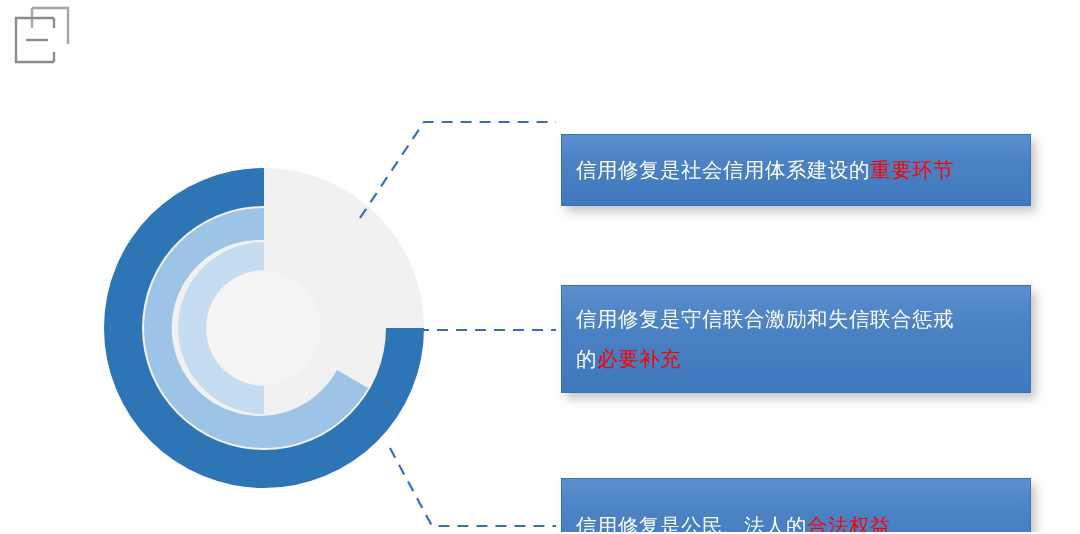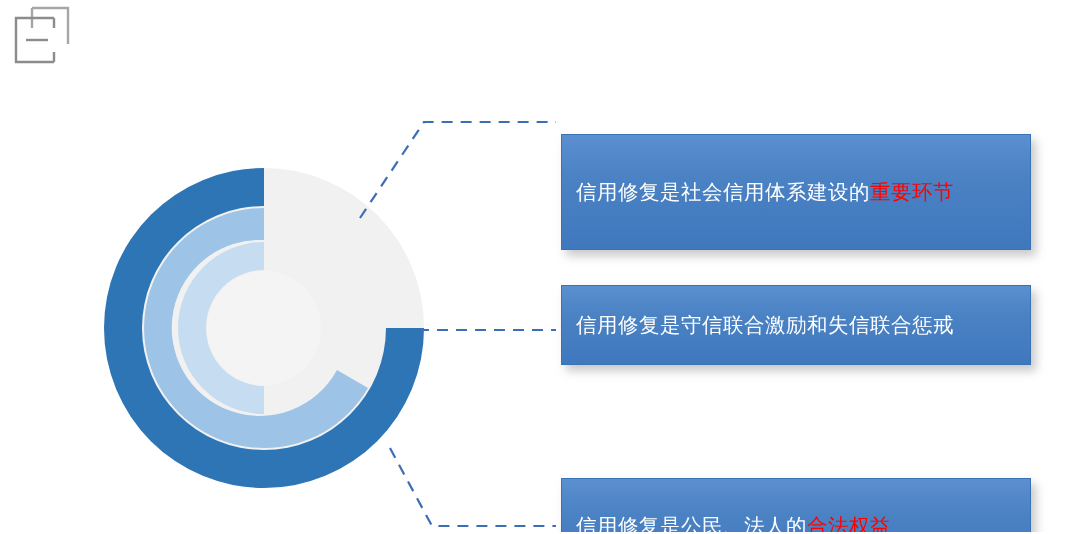--- a/index.html
+++ b/index.html
@@ -71,22 +71,22 @@
     display: flex;
     align-items: center;
     background: linear-gradient(180deg, #5b8fd0 0%, #4a82c4 38%, #3f78bd 100%);
     border: 1px solid #3a72b8;
     box-shadow: 5px 6px 9px rgba(120,120,120,0.40);
     color: #ffffff;
     font-size: 20.5px;
     line-height: 40px;
     letter-spacing: 0.5px;
   }
-  #callout-1 { top: 134px; height: 116px; }
-  #callout-2 { top: 285px; height: 80px; }
+  #callout-1 { top: 134px; height: 72px; }
+  #callout-2 { top: 285px; height: 108px; }
   #callout-3 { top: 442px; height: 96px; margin-top: 36px; }
 
   .callout .txt { display: block; }
   .hl { color: #ff0000; }
 
   
   #slide-baseline {
     position: absolute;
     left: 0;
     bottom: 0;
@@ -146,20 +146,21 @@
 
 <div class="callout" id="callout-1">
   <div>
     <span class="txt"><span>信用修复是社会信用体系建设的</span><span class="hl">重要环节</span></span>
   </div>
 </div>
 
 <div class="callout" id="callout-2">
   <div>
     <span class="txt"><span>信用修复是守信联合激励和失信联合惩戒</span></span>
+    <span class="txt"><span>的</span><span class="hl">必要补充</span></span>
   </div>
 </div>
 
 <div class="callout" id="callout-3">
   <div>
     <span class="txt"><span>信用修复是公民、法人的</span><span class="hl">合法权益</span></span>
   </div>
 </div>
 
 <div id="slide-baseline"></div>

